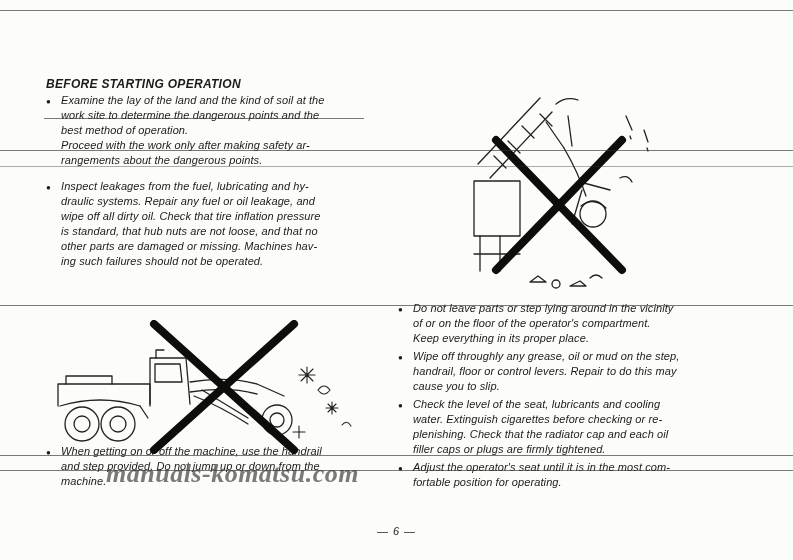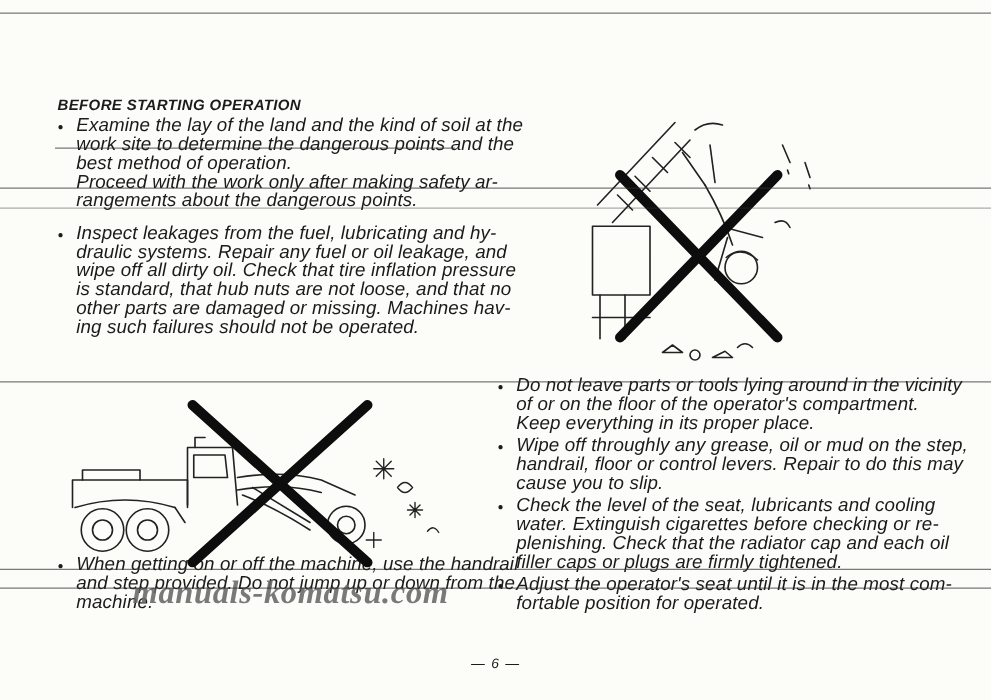--- a/index.html
+++ b/index.html
@@ -14,21 +14,21 @@
     font-size:12px; font-weight:700; letter-spacing:0.3px;
   }
   .bullet-list { position:absolute; }
   .left-bullets  { left:46px;  top:93px;  width:330px; }
   .left-bottom   { left:46px;  top:444px; width:335px; }
   .right-bullets { left:398px; top:301px; width:340px; }
   .bullet { display:flex; align-items:flex-start; }
   .left-bullets  .bullet { margin-bottom:11px; }
   .right-bullets .bullet { margin-bottom:3px; }
   .marker { width:15px; flex:0 0 15px; font-size:8px; line-height:15px; padding-top:1px; }
-  .btext  { flex:1; font-size:15px; line-height:15px; white-space:pre; letter-spacing:0.1px; }
+  .btext  { flex:1; font-size:11px; line-height:15px; white-space:pre; letter-spacing:0.1px; }
   .scan-line { position:absolute; height:1px; background:#333; opacity:0.65; z-index:6; }
   .scan-line.faint { opacity:0.4; }
   .illustration { position:absolute; z-index:2; }
   .illo-grader  { left:52px;  top:320px; width:305px; height:134px; }
   .illo-falling { left:460px; top:86px;  width:220px; height:218px; }
   .watermark {
     position:absolute; left:106px; top:459px; z-index:5;
     font-family:"Liberation Serif", serif; font-size:26px; font-weight:600;
     color:#686868; opacity:0.88; letter-spacing:0.5px; white-space:nowrap;
   }
@@ -140,41 +140,41 @@
     </g>
     <g stroke="#0d0d0d" stroke-width="8" stroke-linecap="round">
       <path d="M36,54 L162,184"></path>
       <path d="M162,54 L36,184"></path>
     </g>
   </svg>
 
   <div class="bullet-list right-bullets">
     <div class="bullet">
       <span class="marker">●</span>
-      <div class="btext">Do not leave parts or tools lying around in the vicinity
+      <div class="btext">Do not leave parts or step lying around in the vicinity
 of or on the floor of the operator's compartment.
 Keep everything in its proper place.</div>
     </div>
     <div class="bullet">
       <span class="marker">●</span>
       <div class="btext">Wipe off throughly any grease, oil or mud on the step,
 handrail, floor or control levers. Repair to do this may
 cause you to slip.</div>
     </div>
     <div class="bullet">
       <span class="marker">●</span>
       <div class="btext">Check the level of the seat, lubricants and cooling
 water. Extinguish cigarettes before checking or re-
 plenishing. Check that the radiator cap and each oil
 filler caps or plugs are firmly tightened.</div>
     </div>
     <div class="bullet">
       <span class="marker">●</span>
       <div class="btext">Adjust the operator's seat until it is in the most com-
-fortable position for operated.</div>
+fortable position for operating.</div>
     </div>
   </div>
 
   <div class="watermark">manuals-komatsu.com</div>
 
   <div class="page-number">— 6 —</div>
 
 </div>
 
 </body></html>

